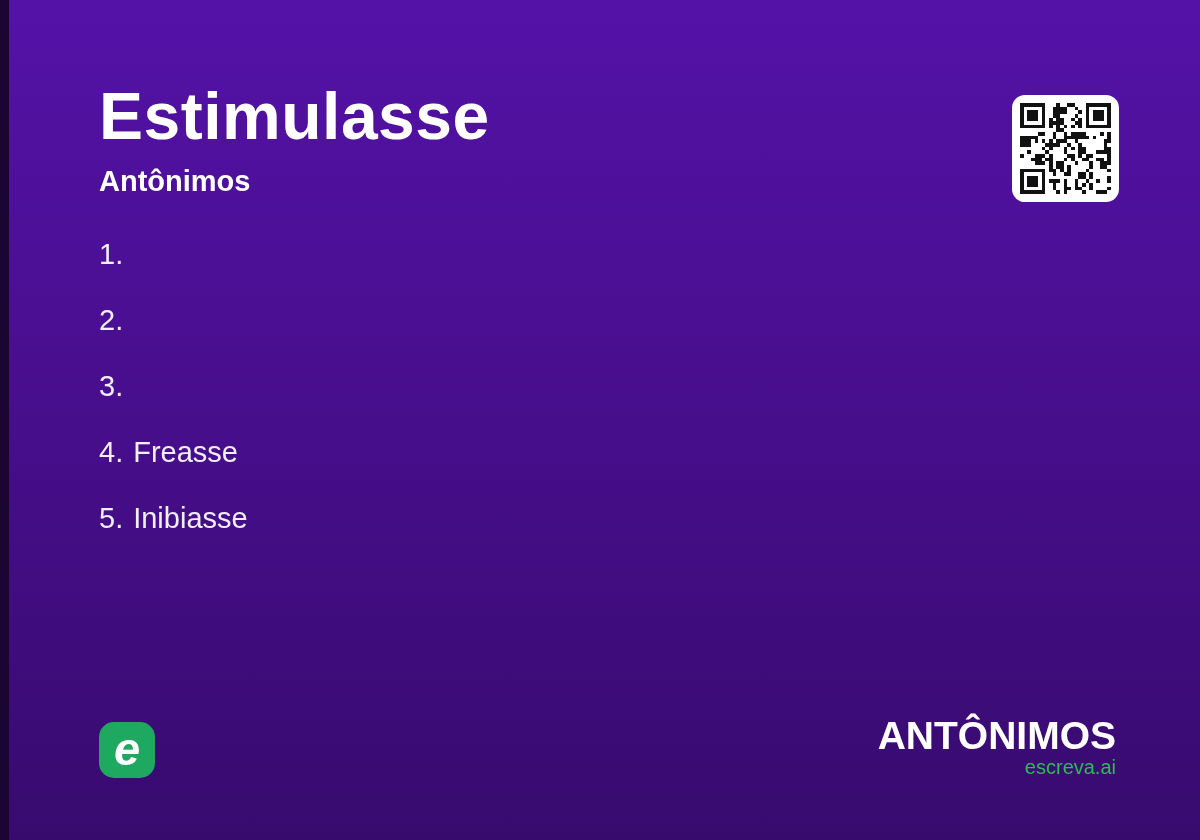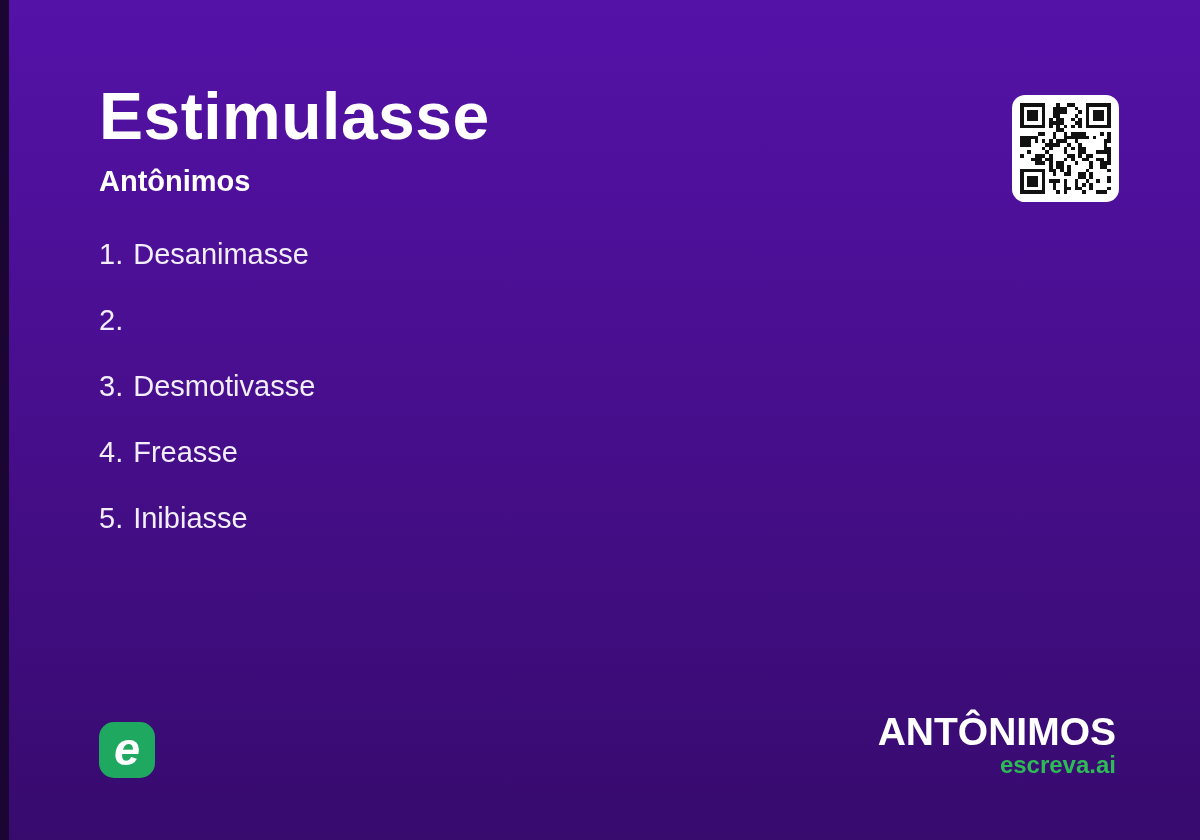--- a/index.html
+++ b/index.html
@@ -64,21 +64,21 @@
   }
   .brand{
     position:absolute;right:93px;bottom:63px;
     text-align:right;line-height:1;
   }
   .brand-title{
     font-size:39px;font-weight:800;letter-spacing:0;
     line-height:1;color:var(--text);
   }
   .brand-site{
-    font-size:24px;font-weight:700;
+    font-size:20px;font-weight:400;
     color:var(--site-green);
     margin-top:2px;line-height:1;
   }
 </style>
 </head>
 <body>
 
 <div class="card">
 
   <h1 class="title">Estimulasse</h1>
@@ -365,28 +365,26 @@
         <rect x="17" y="24" width="1" height="1"></rect>
         <rect x="21" y="24" width="1" height="1"></rect>
         <rect x="22" y="24" width="1" height="1"></rect>
         <rect x="23" y="24" width="1" height="1"></rect>
       </svg>
   </div>
 
   <ol class="antonym-list">
     <li>
       <span class="num">1.</span>
-      <span>Desanimasse</span>
     </li>
     <li>
       <span class="num">2.</span>
     </li>
     <li>
       <span class="num">3.</span>
-      <span>Desmotivasse</span>
     </li>
     <li>
       <span class="num">4.</span>
       <span>Freasse</span>
     </li>
     <li>
       <span class="num">5.</span>
       <span>Inibiasse</span>
     </li>
   </ol>

